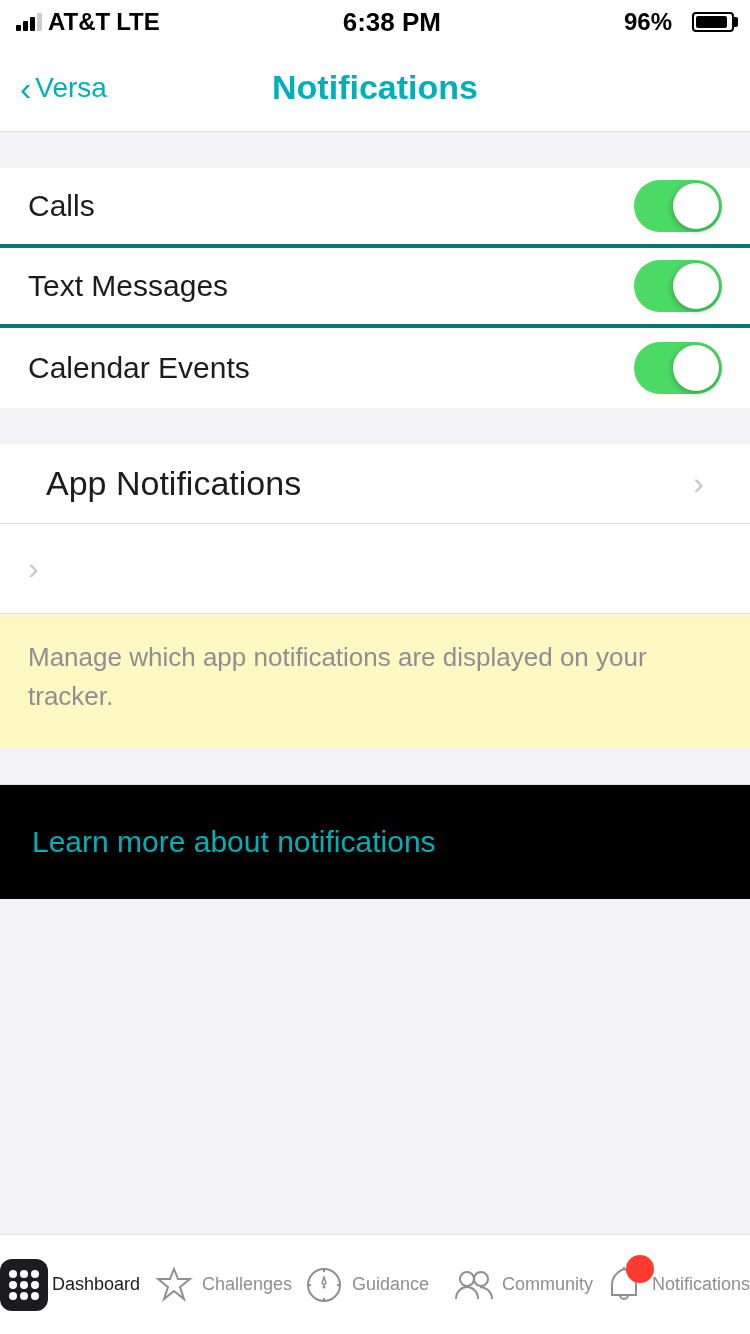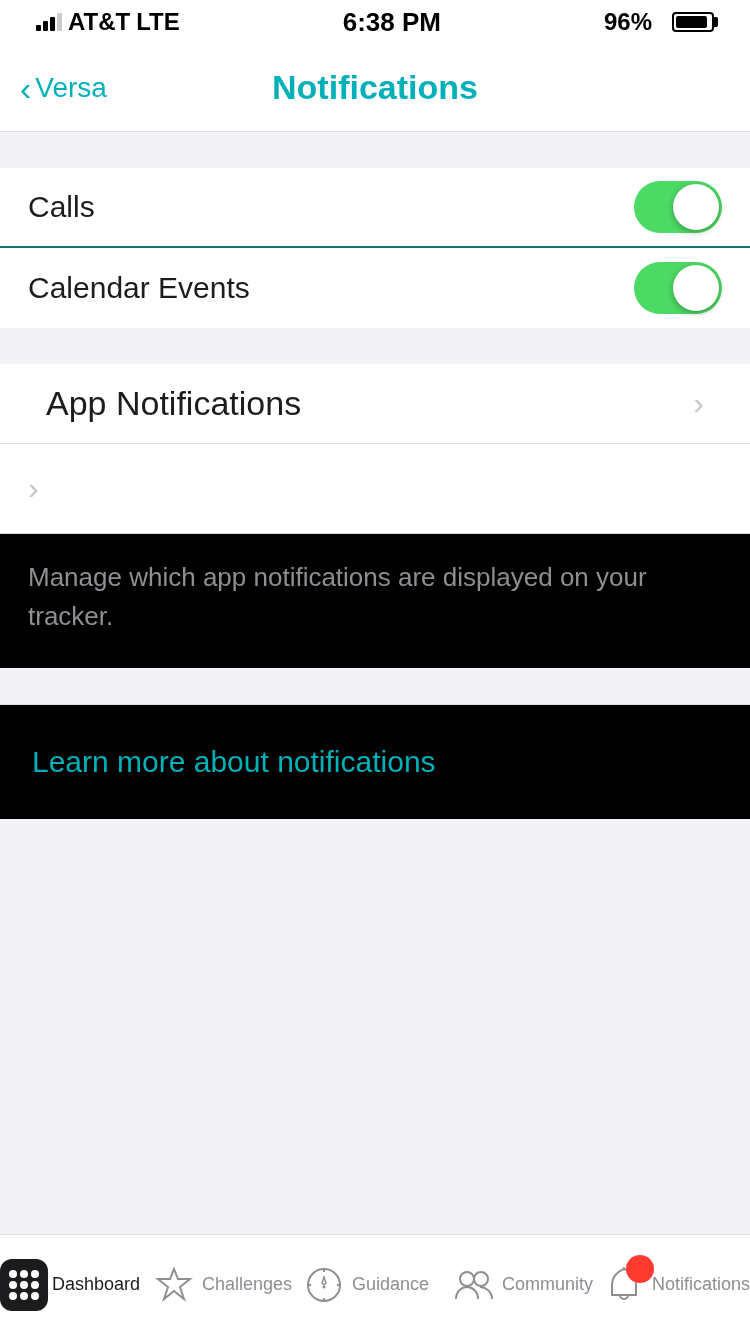--- a/index.html
+++ b/index.html
@@ -12,21 +12,21 @@
       overflow-x: hidden;
     }
 
     
     .status-bar {
       background: #fff;
       height: 44px;
       display: flex;
       align-items: center;
       justify-content: space-between;
-      padding: 0 36px;
+      padding: 0 16px;
     }
     .status-left {
       display: flex;
       align-items: center;
       gap: 6px;
       font-size: 24px;
       font-weight: 600;
     }
     .signal-bars {
       display: flex;
@@ -126,21 +126,21 @@
     
     .settings-section {
       background: #fff;
     }
     .settings-row {
       display: flex;
       align-items: center;
       justify-content: space-between;
       padding: 0 28px;
       min-height: 80px;
-      border-bottom: 2px solid #0f766e;
+      border-bottom: 4px solid #0f766e;
       background: #fff;
     }
     .settings-row:last-child {
       border-bottom: none;
     }
     .settings-row-label {
       font-size: 30px;
       color: #1c1c1e;
     }
 
@@ -206,21 +206,21 @@
       font-size: 28px;
       color: #8e8e93;
     }
     .quick-replies-subtitle {
       font-size: 26px;
       color: #8e8e93;
     }
 
     
     .description-section {
-      background: #000000;
+      background: #fef9c3;
       padding: 24px 16px 32px 28px;
     }
     .description-text {
       font-size: 26px;
       color: #8e8e93;
       line-height: 1.5;
     }
 
     
     .learn-more-section {
@@ -353,20 +353,26 @@
     <span>Versa</span>
   </div>
   <span class="nav-title">Notifications</span>
 </div>
 
 <div class="section-gap"></div>
 
 <div class="settings-section">
   <div class="settings-row">
     <span class="settings-row-label">Calls</span>
+    <div class="toggle">
+      <div class="toggle-thumb"></div>
+    </div>
+  </div>
+  <div class="settings-row">
+    <span class="settings-row-label">Text Messages</span>
     <div class="toggle">
       <div class="toggle-thumb"></div>
     </div>
   </div>
   <div class="settings-row">
     <span class="settings-row-label">Calendar Events</span>
     <div class="toggle">
       <div class="toggle-thumb"></div>
     </div>
   </div>

